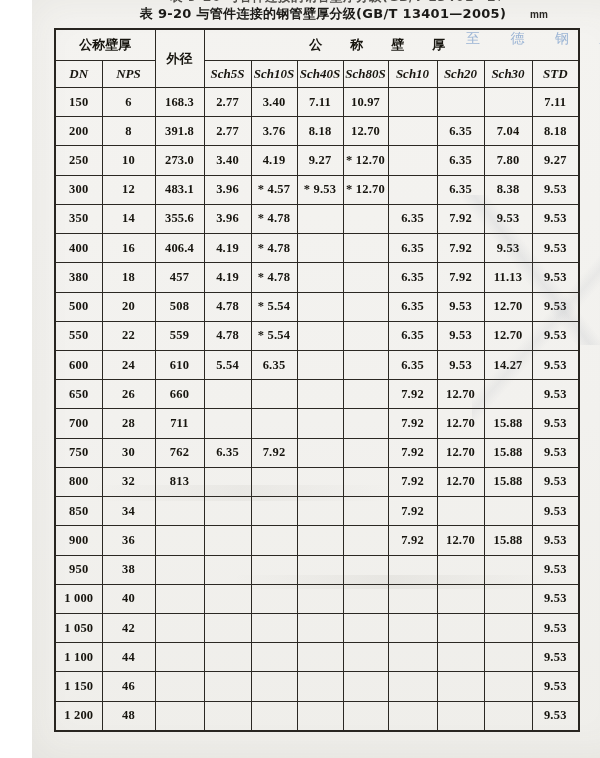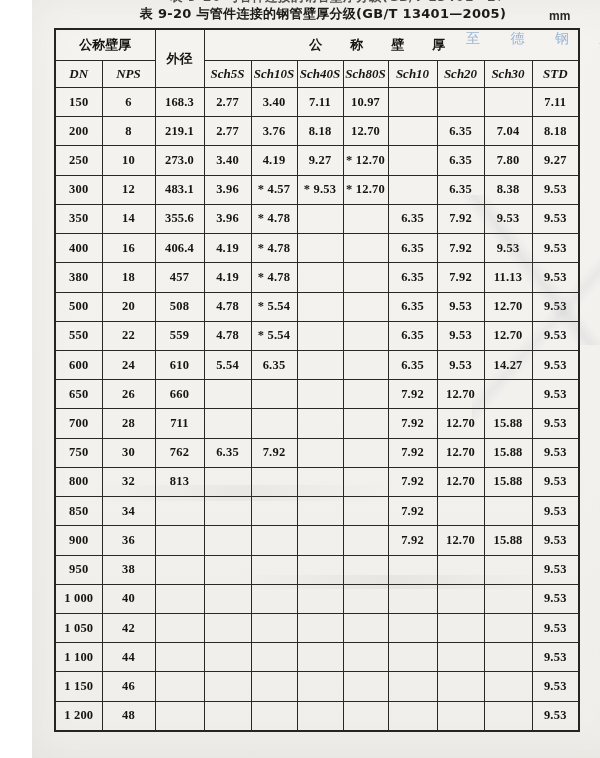--- a/index.html
+++ b/index.html
@@ -19,22 +19,22 @@
     display:block; margin-top:-11px; white-space:nowrap;
     font-family:"DejaVu Sans", sans-serif; font-weight:bold; font-size:12.5px;
     color:#2a2824; letter-spacing:.5px;
   }
   .title {
     position:absolute; top:5px; left:0; width:582px; text-align:center;
     font-family:"DejaVu Sans", sans-serif; font-weight:bold; font-size:13px;
     color:#1b1a17; letter-spacing:.3px; white-space:nowrap;
   }
   .unit {
-    position:absolute; top:9px; left:517px;
-    font-family:"Liberation Sans", sans-serif; font-weight:bold; font-size:12px;
+    position:absolute; top:9px; left:498px;
+    font-family:"Liberation Sans", sans-serif; font-weight:bold; font-size:10px;
     color:#2a2824;
   }
   table.grid {
     position:absolute; left:22px; top:28px; width:524px;
     border-collapse:collapse; table-layout:fixed;
     border:2.2px solid #282520;
   }
   table.grid th, table.grid td {
     border:1.4px solid #2b2823; padding:0; text-align:center; vertical-align:middle;
     color:#17150f; overflow:hidden; white-space:nowrap;
@@ -128,21 +128,21 @@
           <td>7.11</td>
           <td>10.97</td>
           <td></td>
           <td></td>
           <td></td>
           <td>7.11</td>
         </tr>
         <tr>
           <td>200</td>
           <td>8</td>
-          <td>219.1</td>
+          <td>391.8</td>
           <td>2.77</td>
           <td>3.76</td>
           <td>8.18</td>
           <td>12.70</td>
           <td></td>
           <td>6.35</td>
           <td>7.04</td>
           <td>8.18</td>
         </tr>
         <tr>

